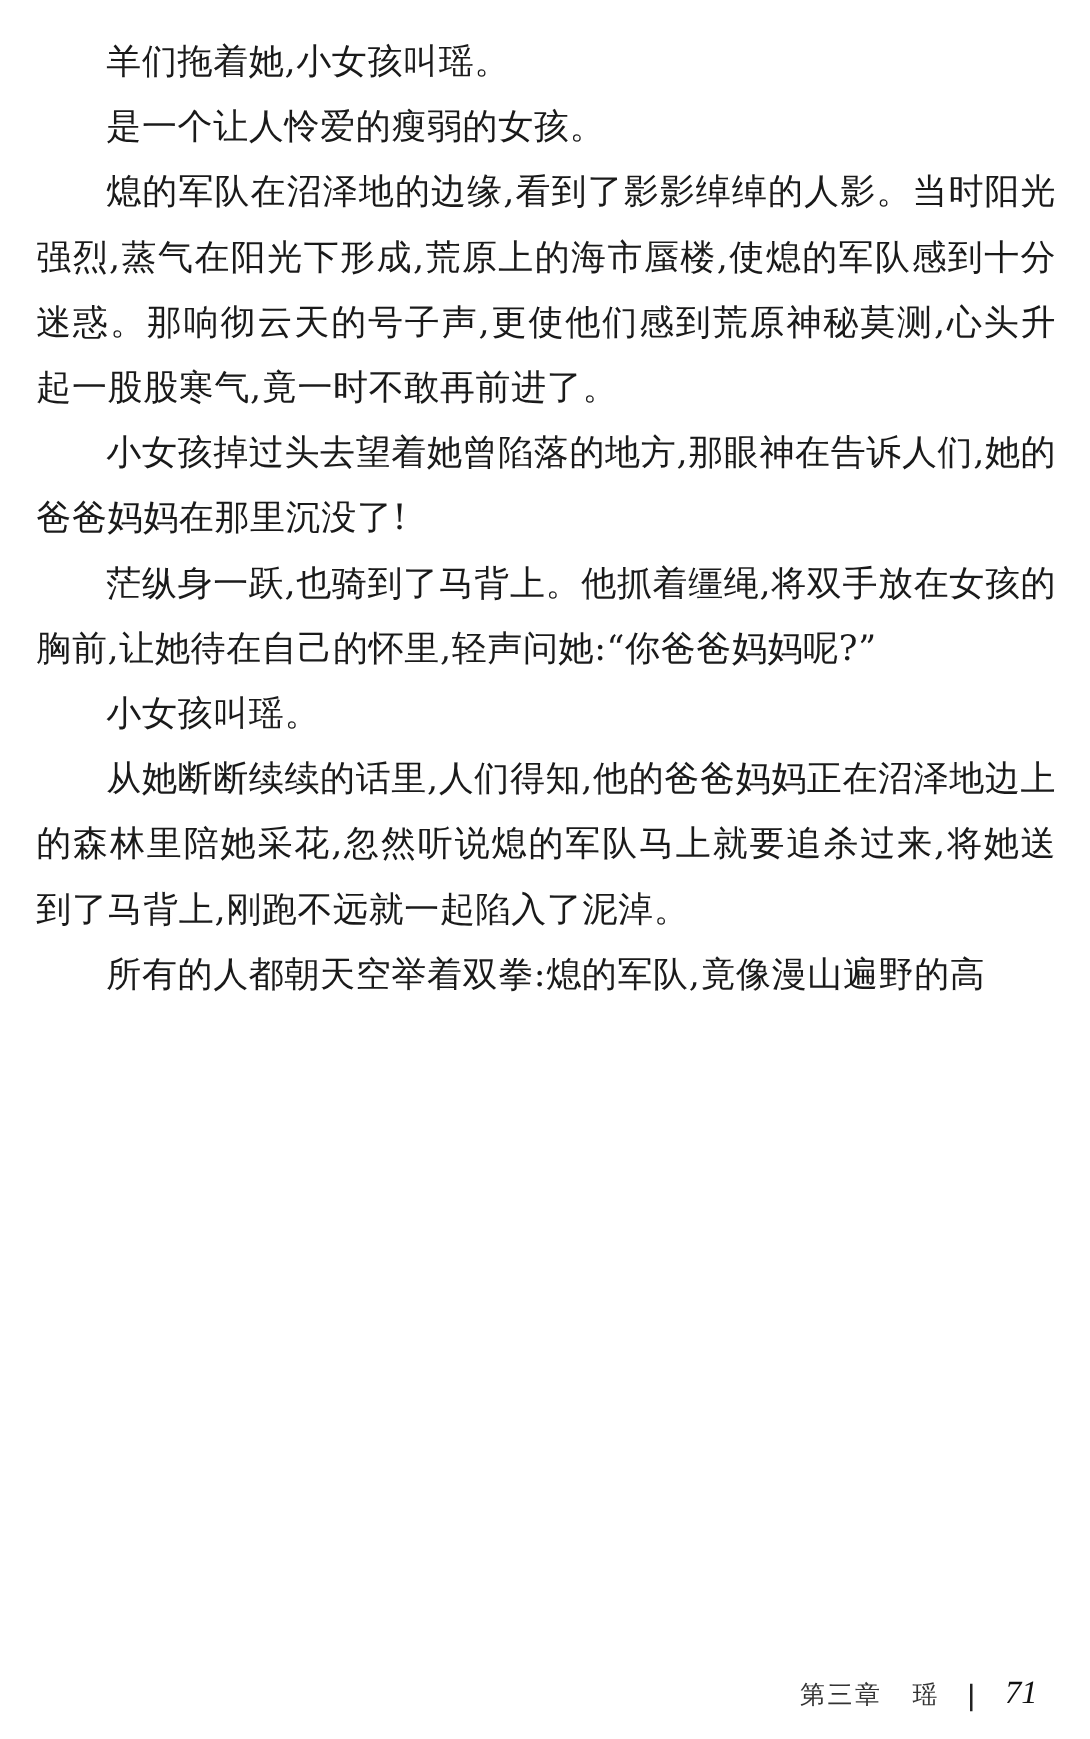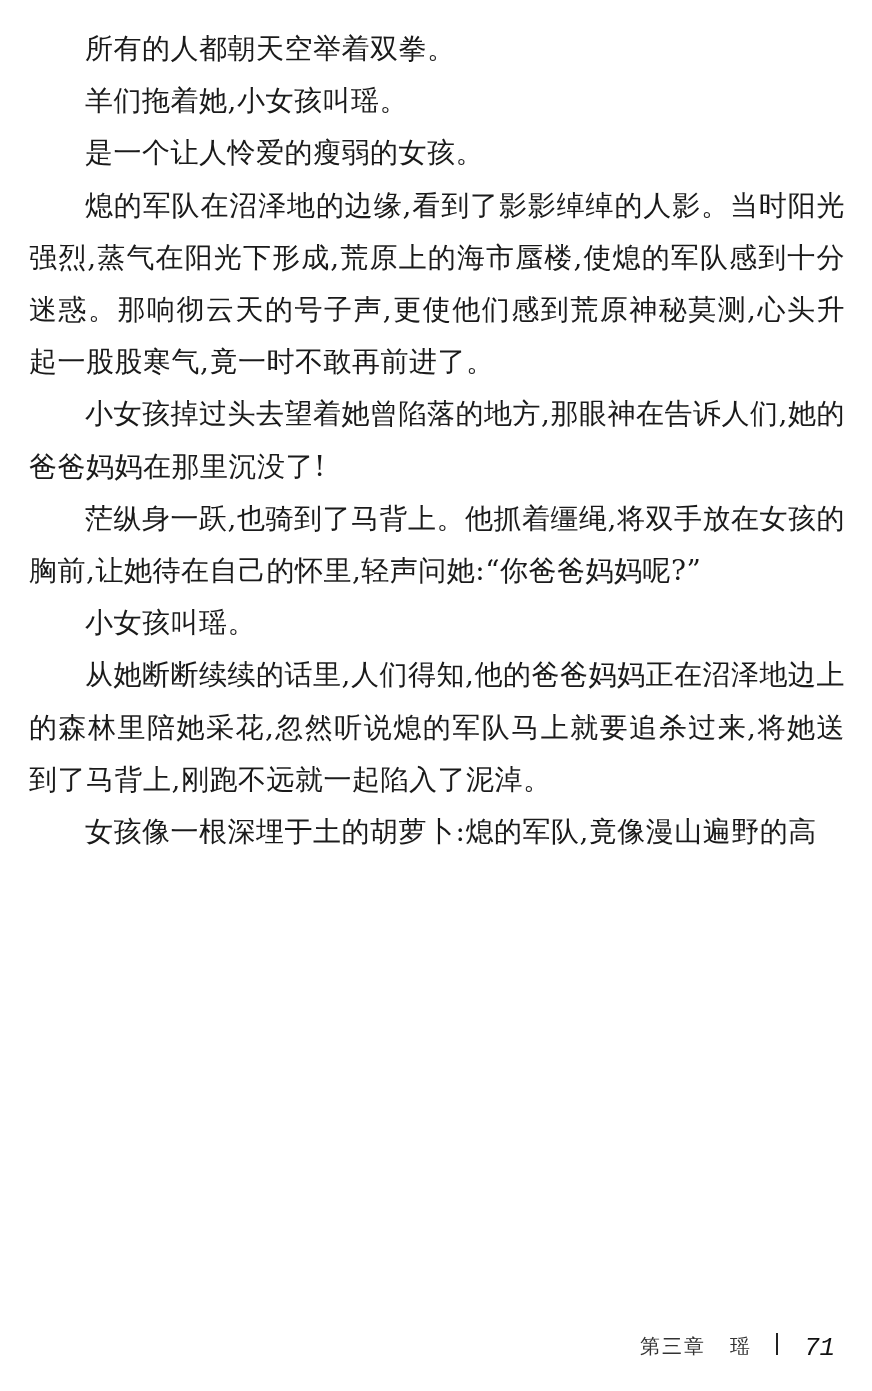--- a/index.html
+++ b/index.html
@@ -6,42 +6,41 @@
   body { width: 872px; height: 1391px; position: relative; overflow: hidden; }
   .page {
     position: absolute; left: 29px; top: 23px; width: 816px;
     font-family: "DejaVu Serif", "Liberation Serif", serif;
     font-size: 28px; line-height: 52.2px; color: #1a1a1a;
     text-align: justify; text-justify: inter-character;
   }
   .page p { margin: 0; text-indent: 56px; letter-spacing: 0.5px; }
   .footer {
     position: absolute; top: 1333px; left: 640px; height: 36px;
-    display: flex; align-items: flex-start;
+    display: flex; align-items: flex-end;
     font-family: "DejaVu Serif", "Liberation Serif", serif;
     color: #333;
   }
   .chapter { font-size: 20px; letter-spacing: 2px; }
   .chapter-title { font-size: 20px; margin-left: 24px; }
   .sep { width: 2px; height: 22px; background: #222; margin: 0 26px 0 26px; }
-  .page-num { font-family: Liberation Mono, monospace; font-style: italic; font-size: 26px; color: #111; }
+  .page-num { font-family: Liberation Serif, serif; font-style: italic; font-size: 26px; color: #111; }
 </style>
 </head>
 <body>
 
 <div class="page">
-  <p>所有的人都朝天空举着双拳。</p>
   <p>羊们拖着她,小女孩叫瑶。</p>
   <p>是一个让人怜爱的瘦弱的女孩。</p>
   <p>熄的军队在沼泽地的边缘,看到了影影绰绰的人影。当时阳光强烈,蒸气在阳光下形成,荒原上的海市蜃楼,使熄的军队感到十分迷惑。那响彻云天的号子声,更使他们感到荒原神秘莫测,心头升起一股股寒气,竟一时不敢再前进了。</p>
   <p>小女孩掉过头去望着她曾陷落的地方,那眼神在告诉人们,她的爸爸妈妈在那里沉没了!</p>
   <p>茫纵身一跃,也骑到了马背上。他抓着缰绳,将双手放在女孩的胸前,让她待在自己的怀里,轻声问她:“你爸爸妈妈呢?”</p>
   <p>小女孩叫瑶。</p>
   <p>从她断断续续的话里,人们得知,他的爸爸妈妈正在沼泽地边上的森林里陪她采花,忽然听说熄的军队马上就要追杀过来,将她送到了马背上,刚跑不远就一起陷入了泥淖。</p>
-  <p>女孩像一根深埋于土的胡萝卜:熄的军队,竟像漫山遍野的高</p>
+  <p>所有的人都朝天空举着双拳:熄的军队,竟像漫山遍野的高</p>
 </div>
 
 <div class="footer">
   <span class="chapter">第三章</span>
   <span class="chapter-title">瑶</span>
   <span class="sep"></span>
   <span class="page-num">71</span>
 </div>
 
 </body></html>

